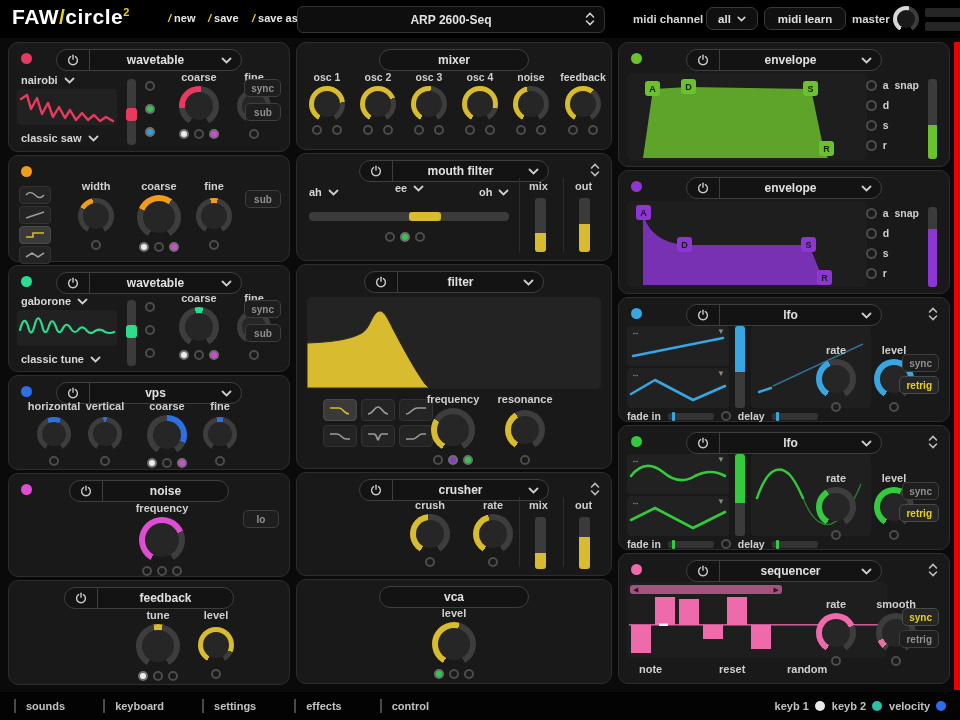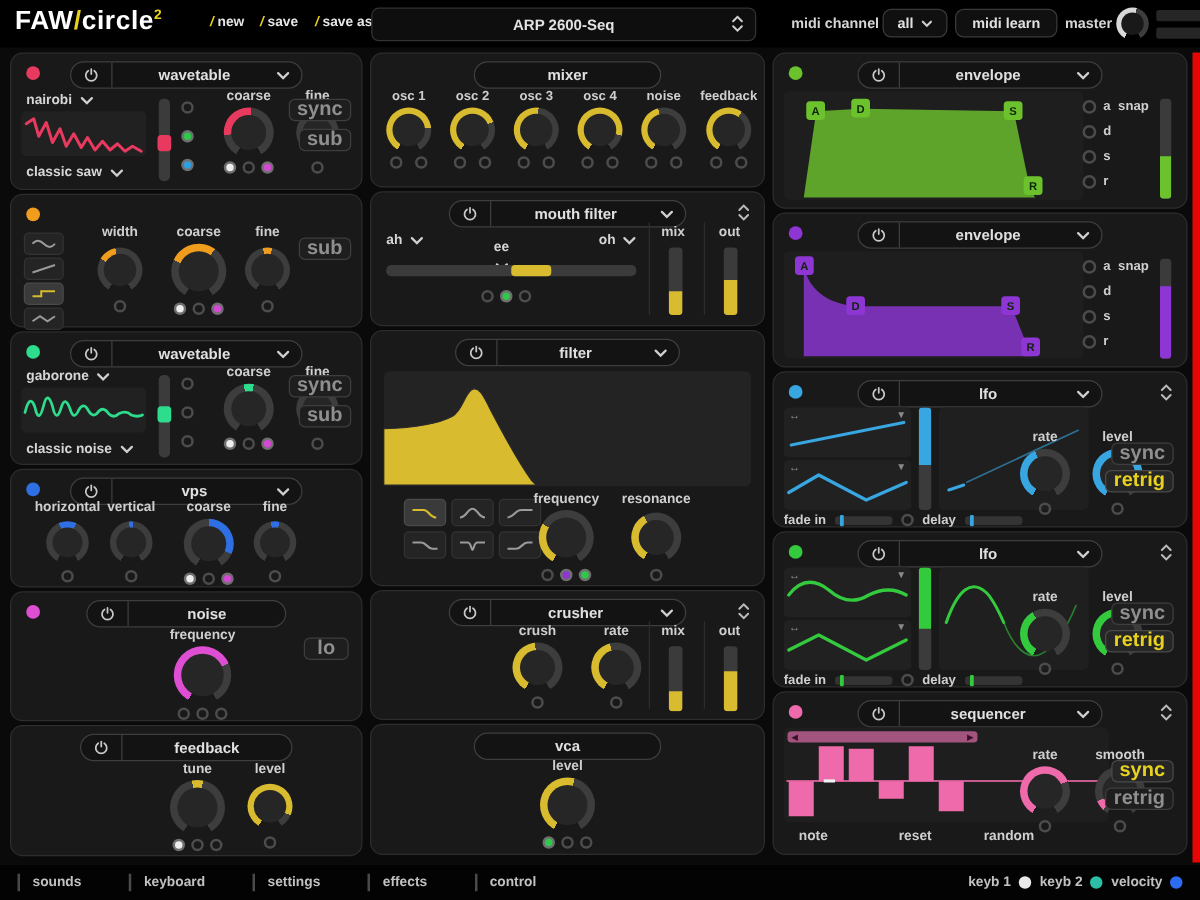--- a/index.html
+++ b/index.html
@@ -45,21 +45,21 @@
   
   .dots{display:flex;gap:5px;justify-content:center;}
   .dots.v{flex-direction:column;gap:13px;}
   .dot{width:10px;height:10px;border:2px solid #4c4c4c;border-radius:50%;box-sizing:border-box;background:transparent;}
   .dot.f-white{background:#ededed;border-color:#6f6f6f;}
   .dot.f-green{background:#2ec94a;border-color:#6f6f6f;}
   .dot.f-blue{background:#2f9fe0;border-color:#6f6f6f;}
   .dot.f-magenta{background:#d24ad2;border-color:#6f6f6f;}
   .dot.f-purple{background:#8d36d4;border-color:#6f6f6f;}
   
-  .sbtn{position:absolute;min-width:36px;height:18px;border:1px solid #3e3e3e;border-radius:5px;background:#1e1e1e;color:#8f8f8f;font-size:16px;font-weight:bold;display:flex;align-items:center;justify-content:center;padding:0 6px;box-sizing:border-box;cursor:pointer;}
+  .sbtn{position:absolute;min-width:36px;height:18px;border:1px solid #3e3e3e;border-radius:5px;background:#1e1e1e;color:#8f8f8f;font-size:10px;font-weight:bold;display:flex;align-items:center;justify-content:center;padding:0 6px;box-sizing:border-box;cursor:pointer;}
   .sbtn.on{color:var(--active);border-color:#4a4a4a;background:#262626;}
   
   .ddl{position:absolute;display:flex;align-items:center;gap:6px;font-size:11px;font-weight:bold;color:#d6d6d6;cursor:pointer;white-space:nowrap;}
   
   .wavebox{position:absolute;background:#212121;border-radius:4px;}
   .vtrack{position:absolute;width:9px;background:#3b3b3b;border-radius:4px;}
   .vhandle{position:absolute;left:-1px;width:11px;height:13px;border-radius:3px;background:var(--ac);}
   .vs{position:absolute;width:11px;background:#3b3b3b;border-radius:3px;overflow:hidden;}
   .vs .fill{position:absolute;bottom:0;left:0;right:0;background:var(--yellow);}
   .vs.acc .fill{background:var(--ac);}
@@ -278,21 +278,21 @@
           <svg width="11" height="7" viewBox="0 0 11 7" fill="none" stroke="#cfcfcf" stroke-width="1.8" stroke-linecap="round">
             <polyline points="1.5,1.5 5.5,5.5 9.5,1.5"></polyline>
           </svg>
         </div>
       <div class="wavebox" style="left:8px;top:44px;width:100px;height:36px;">
         <svg width="100" height="36" viewBox="0 0 100 36" fill="none">
             <path d="M3 20 Q7 4 11 16 Q14 30 18 14 Q21 2 25 15 Q28 29 32 16 Q35 6 39 17 Q42 27 46 18 Q50 11 54 19 Q58 25 62 19 Q66 15 70 21 Q74 25 78 21 Q84 18 88 22 Q93 24 97 22" stroke="var(--ac)" stroke-width="2.2" stroke-linecap="round"></path>
           </svg>
       </div>
       <div class="ddl" style="left:12px;top:87px;">
-          <span>classic noise</span>
+          <span>classic tune</span>
           <svg width="11" height="7" viewBox="0 0 11 7" fill="none" stroke="#cfcfcf" stroke-width="1.8" stroke-linecap="round">
             <polyline points="1.5,1.5 5.5,5.5 9.5,1.5"></polyline>
           </svg>
         </div>
       <div class="vtrack" style="left:118px;top:34px;height:66px;">
           <span class="vhandle" style="top:38%;"></span>
         </div>
       <div class="dots v abs" style="left:136px;top:36px;">
         <span class="dot"></span>
         <span class="dot"></span>
@@ -504,21 +504,21 @@
             <polyline points="1.5,5 5,1.5 8.5,5"></polyline>
             <polyline points="1.5,9 5,12.5 8.5,9"></polyline>
           </svg>
         </span>
       <div class="ddl" style="left:12px;top:32px;">
           <span>ah</span>
           <svg width="11" height="7" viewBox="0 0 11 7" fill="none" stroke="#cfcfcf" stroke-width="1.8" stroke-linecap="round">
             <polyline points="1.5,1.5 5.5,5.5 9.5,1.5"></polyline>
           </svg>
         </div>
-      <div class="ddl" style="left:98px;top:38px;flex-direction:column;">
+      <div class="ddl" style="left:98px;top:28px;">
           <span>ee</span>
           <svg width="11" height="7" viewBox="0 0 11 7" fill="none" stroke="#cfcfcf" stroke-width="1.8" stroke-linecap="round">
             <polyline points="1.5,1.5 5.5,5.5 9.5,1.5"></polyline>
           </svg>
         </div>
       <div class="ddl" style="left:182px;top:32px;">
           <span>oh</span>
           <svg width="11" height="7" viewBox="0 0 11 7" fill="none" stroke="#cfcfcf" stroke-width="1.8" stroke-linecap="round">
             <polyline points="1.5,1.5 5.5,5.5 9.5,1.5"></polyline>
           </svg>

